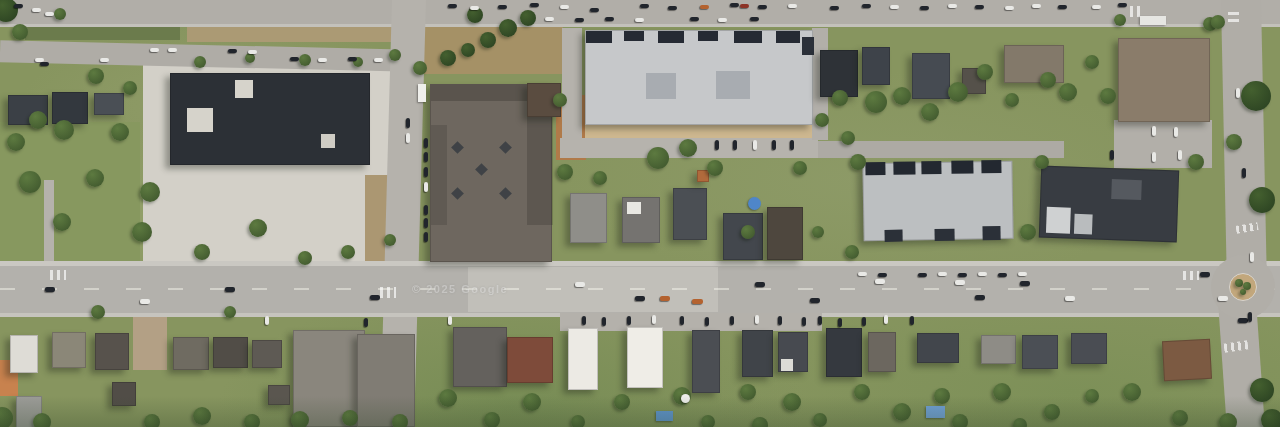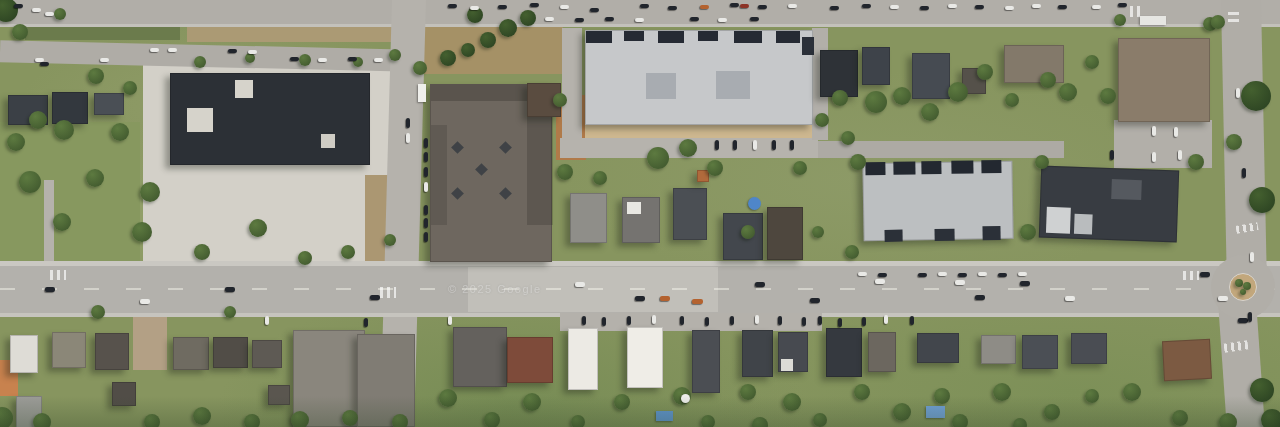--- a/index.html
+++ b/index.html
@@ -384,14 +384,14 @@
     <div class="car" style="left: 1250px; top: 252px; width: 4px; height: 10px; background: rgb(233, 233, 230);"></div>
     <div class="car" style="left: 1248px; top: 312px; width: 4px; height: 10px; background: rgb(33, 37, 44);"></div>
     <div class="xtr" style="left: 1140px; top: 16px; width: 26px; height: 9px; background: rgb(230, 230, 226); box-shadow: rgba(0, 0, 0, 0.35) -1px 1px 2px;"></div>
     <div class="xtr" style="left: 418px; top: 84px; width: 8px; height: 18px; background: rgb(239, 239, 235); box-shadow: rgba(0, 0, 0, 0.35) -1px 1px 2px;"></div>
     <div class="xtr round" style="left: 748px; top: 197px; width: 13px; height: 13px; background: rgb(79, 134, 201); box-shadow: rgba(0, 0, 0, 0.35) -1px 1px 2px;"></div>
     <div class="xtr" style="left: 656px; top: 411px; width: 17px; height: 10px; background: rgb(94, 147, 204); box-shadow: rgba(0, 0, 0, 0.35) -1px 1px 2px;"></div>
     <div class="xtr" style="left: 926px; top: 406px; width: 19px; height: 12px; background: rgb(111, 159, 212); box-shadow: rgba(0, 0, 0, 0.35) -1px 1px 2px;"></div>
     <div class="xtr round" style="left: 681px; top: 394px; width: 9px; height: 9px; background: rgb(236, 236, 234); box-shadow: rgba(0, 0, 0, 0.35) -1px 1px 2px;"></div>
     <div class="treeband"></div>
 
-<span class="wm" style="left:448px;top:283px;">© 2025 Google</span>
+<span class="wm" style="left:412px;top:283px;font-weight:bold;">© 2025 Google</span>
   </div>
 
 </body></html>

